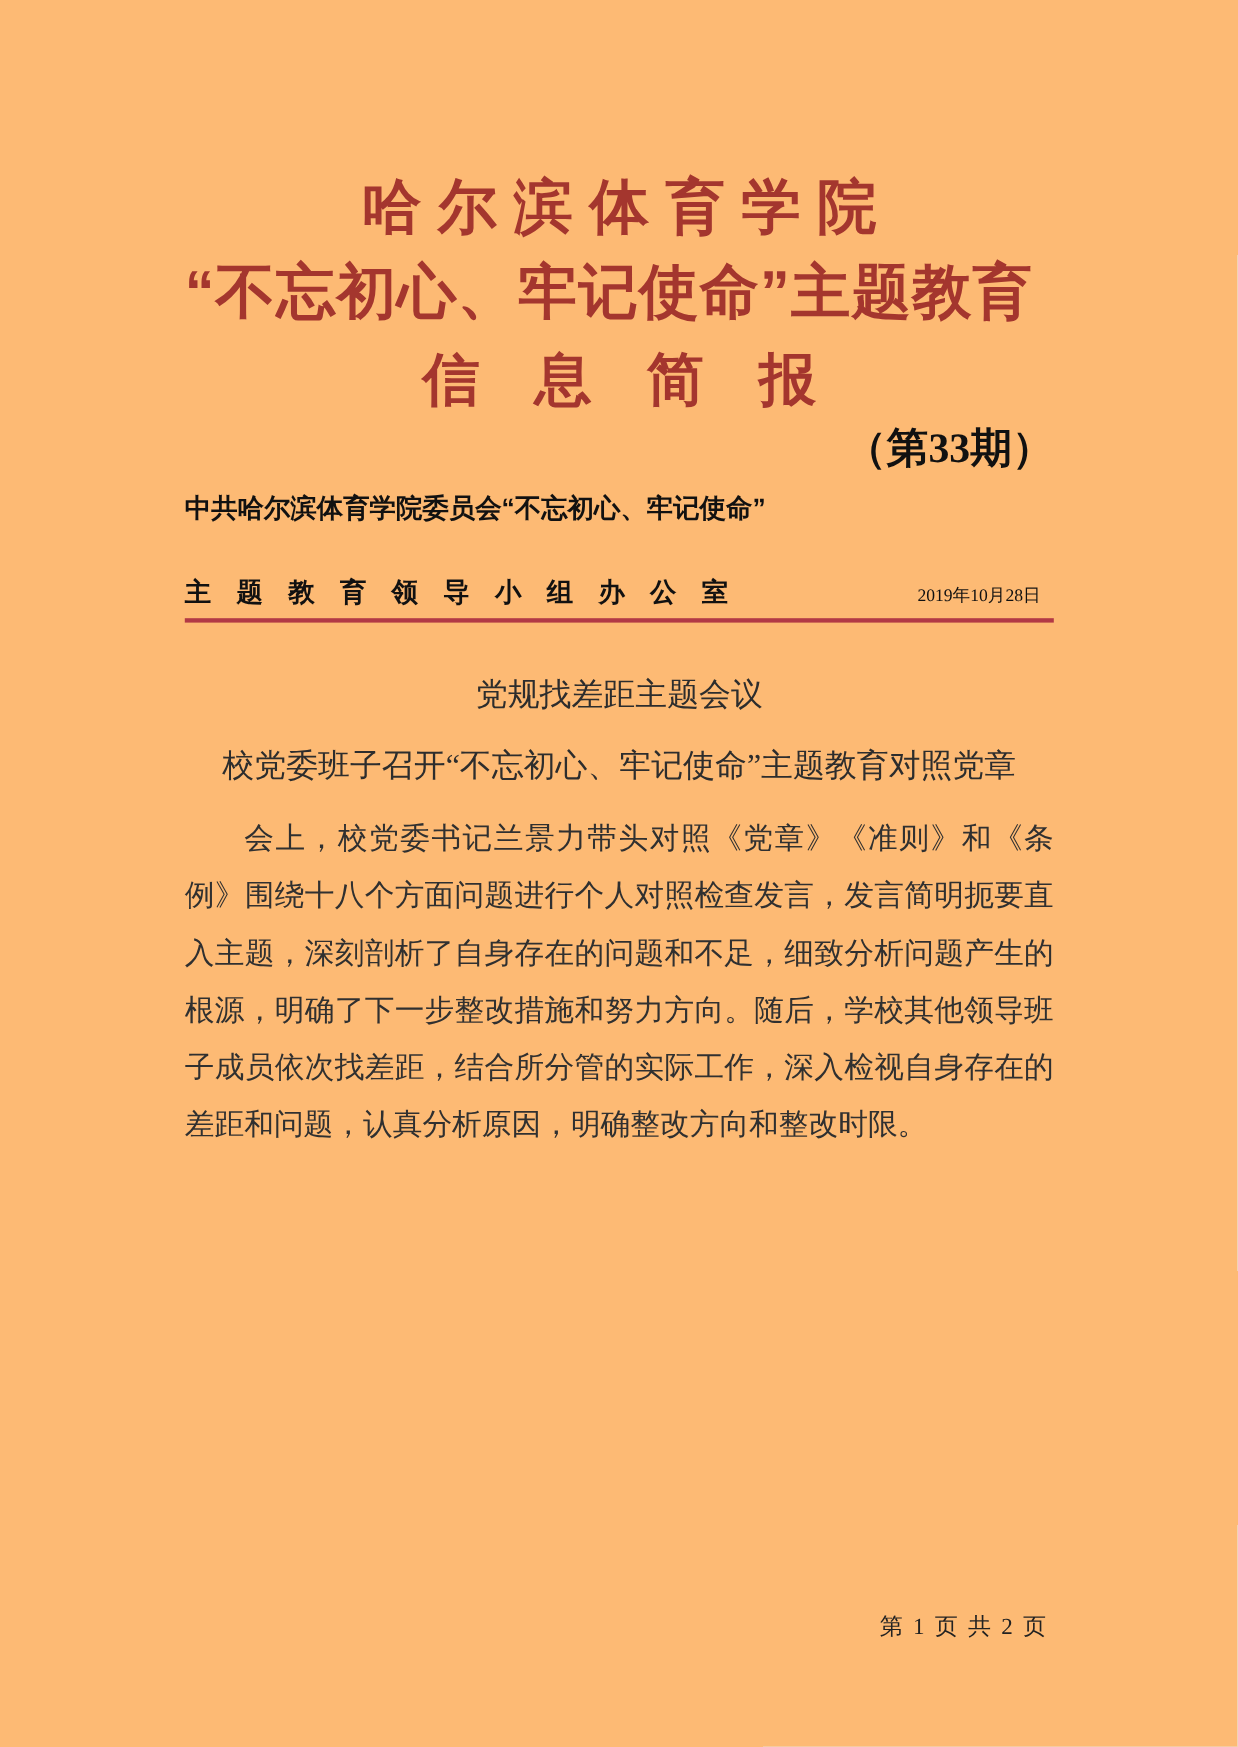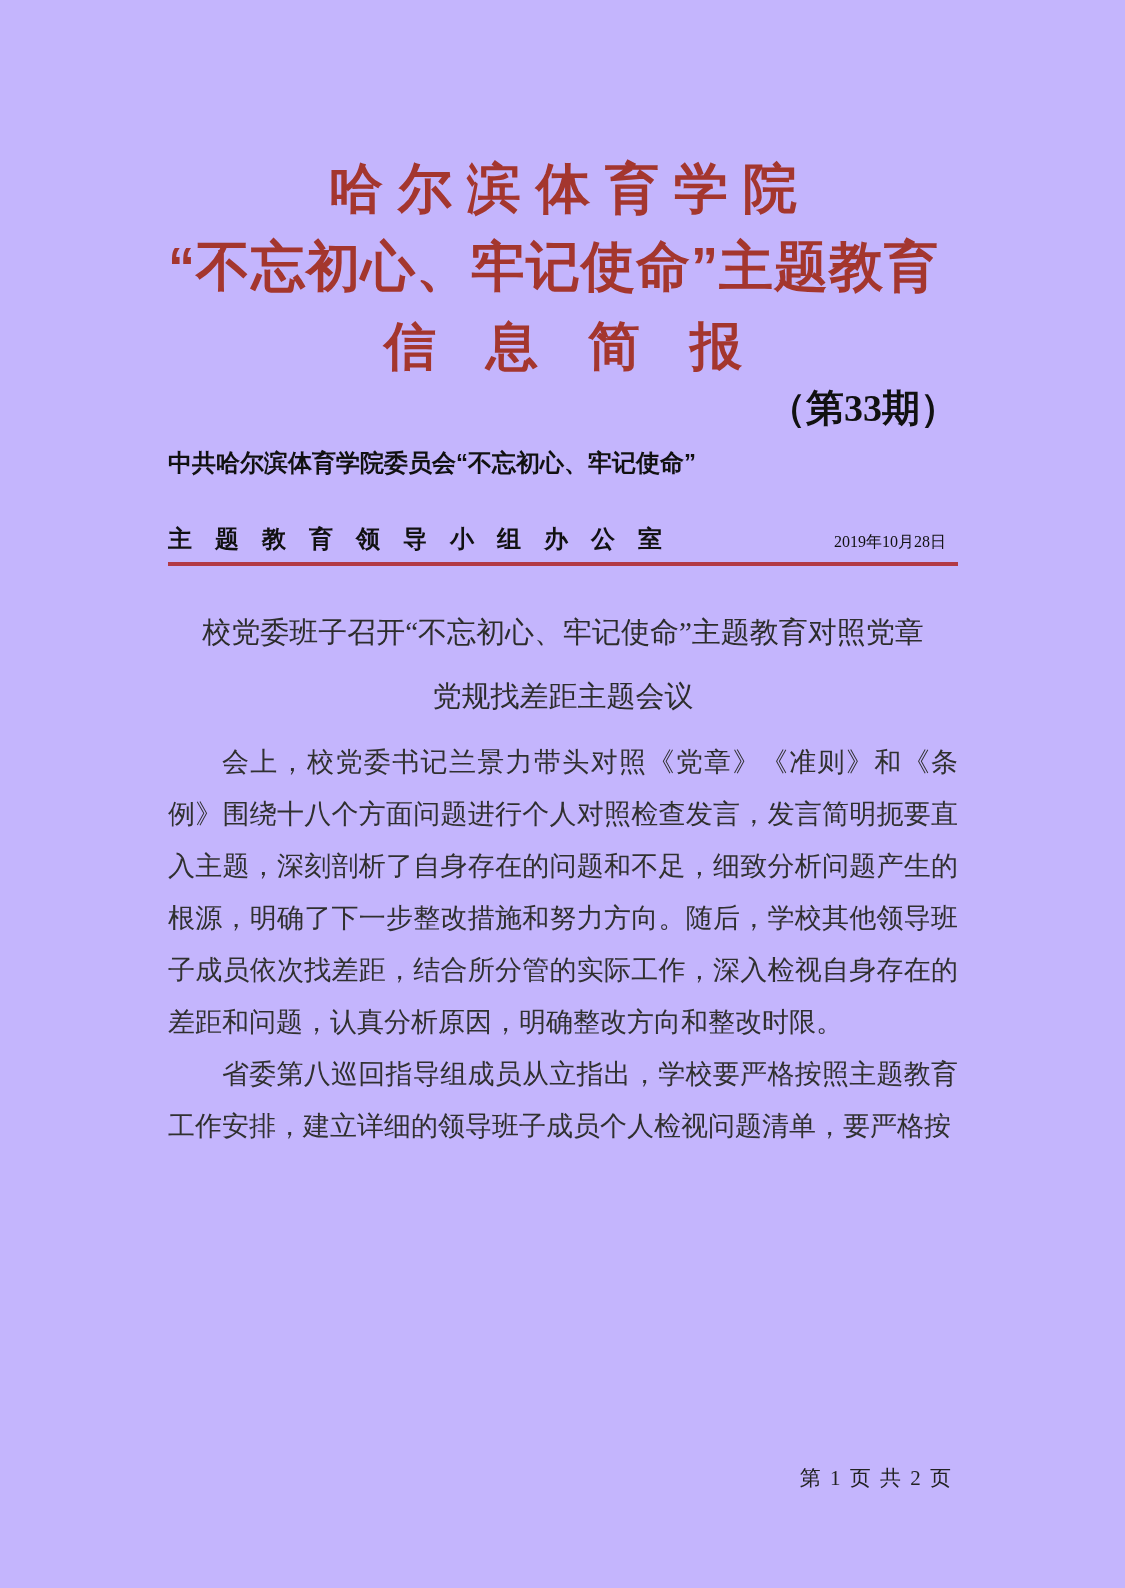--- a/index.html
+++ b/index.html
@@ -5,21 +5,21 @@
   html, body {
     margin: 0;
     padding: 0;
     background: #e8e8e8;
   }
   .page {
     position: relative;
     width: 1125px;
     height: 1588px;
     margin: 0 auto;
-    background: #c4b5fd;
+    background: #fdba74;
     overflow: hidden;
     font-family: "Liberation Serif", serif;
   }
   .content {
     position: absolute;
     left: 168px;
     top: 0;
     width: 790px;
   }
   
@@ -151,25 +151,24 @@
     <div class="issuer-block">
       <div class="issuer-line1">中共哈尔滨体育学院委员会“不忘初心、牢记使命”</div>
       <div class="issuer-row">
         <span class="issuer-office">主题教育领导小组办公室</span>
         <span class="issue-date">2019年10月28日</span>
       </div>
       <div class="rule"></div>
     </div>
 
     <div class="article-title">
+      <div>党规找差距主题会议</div>
       <div>校党委班子召开“不忘初心、牢记使命”主题教育对照党章</div>
-      <div>党规找差距主题会议</div>
     </div>
 
     <div class="body-text">
       <p>会上，校党委书记兰景力带头对照《党章》《准则》和《条例》围绕十八个方面问题进行个人对照检查发言，发言简明扼要直入主题，深刻剖析了自身存在的问题和不足，细致分析问题产生的根源，明确了下一步整改措施和努力方向。随后，学校其他领导班子成员依次找差距，结合所分管的实际工作，深入检视自身存在的差距和问题，认真分析原因，明确整改方向和整改时限。</p>
-      <p>省委第八巡回指导组成员从立指出，学校要严格按照主题教育工作安排，建立详细的领导班子成员个人检视问题清单，要严格按</p>
     </div>
 
   </div>
 
   <div class="footer">第 1 页 共 2 页</div>
 </div>
 
 </body></html>

